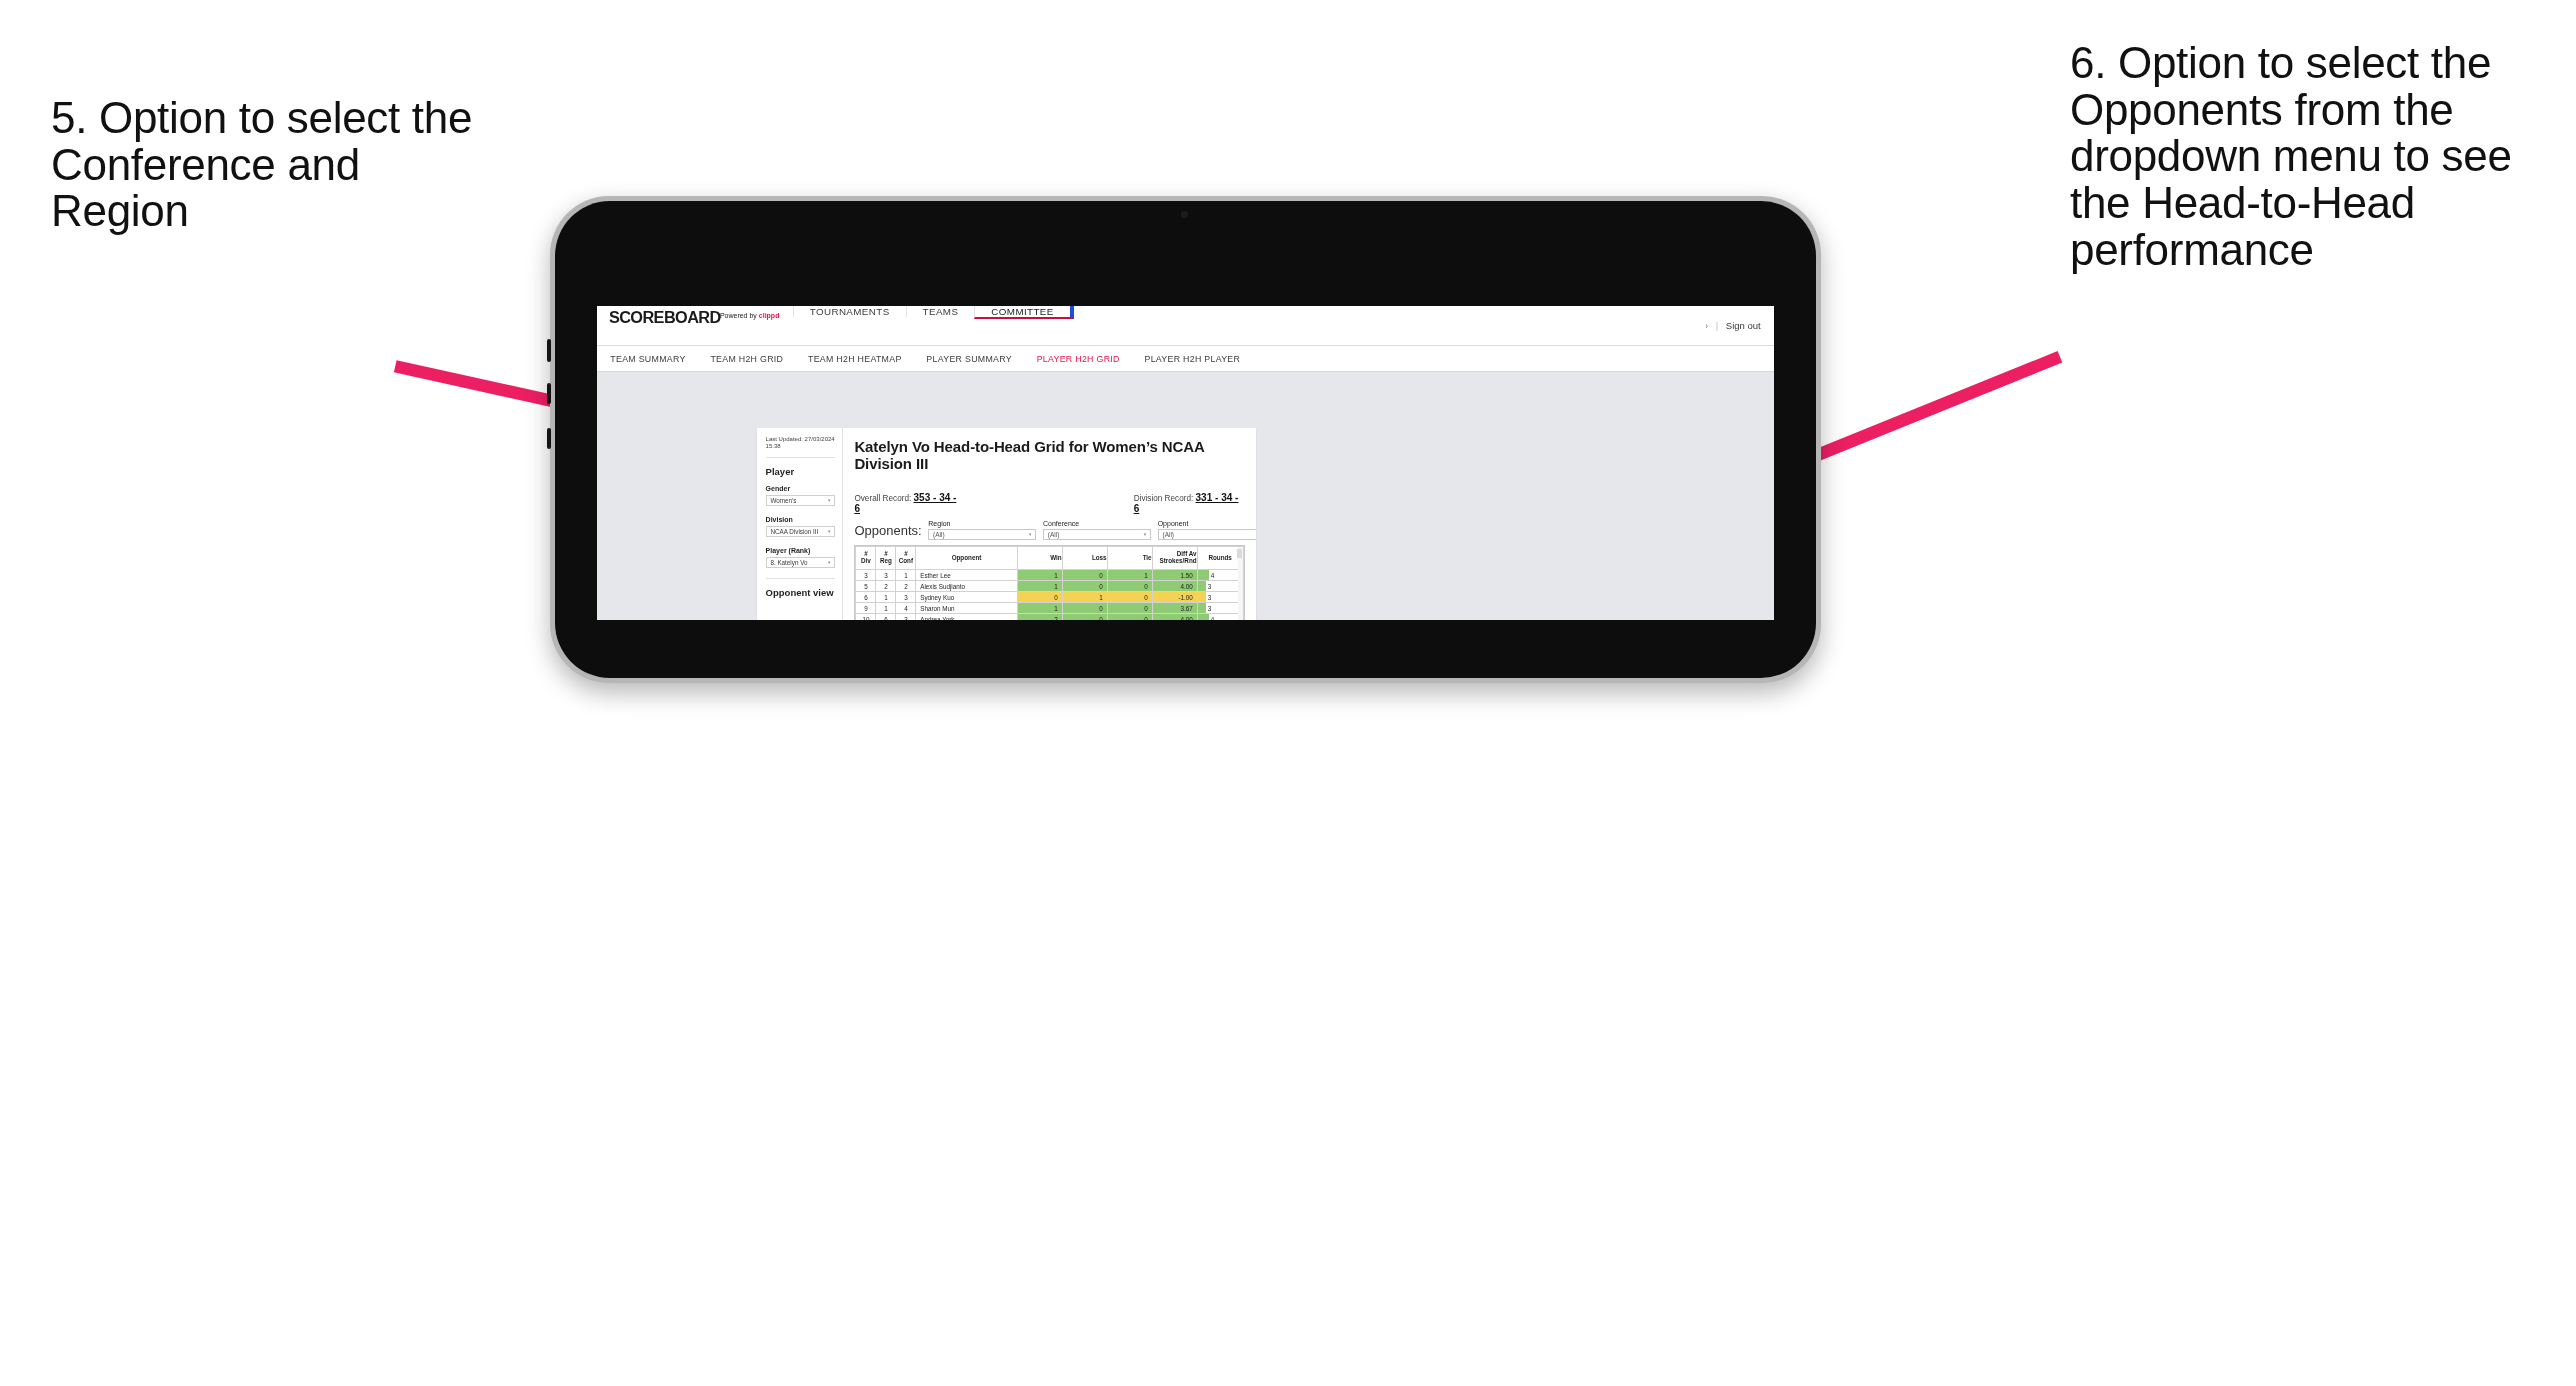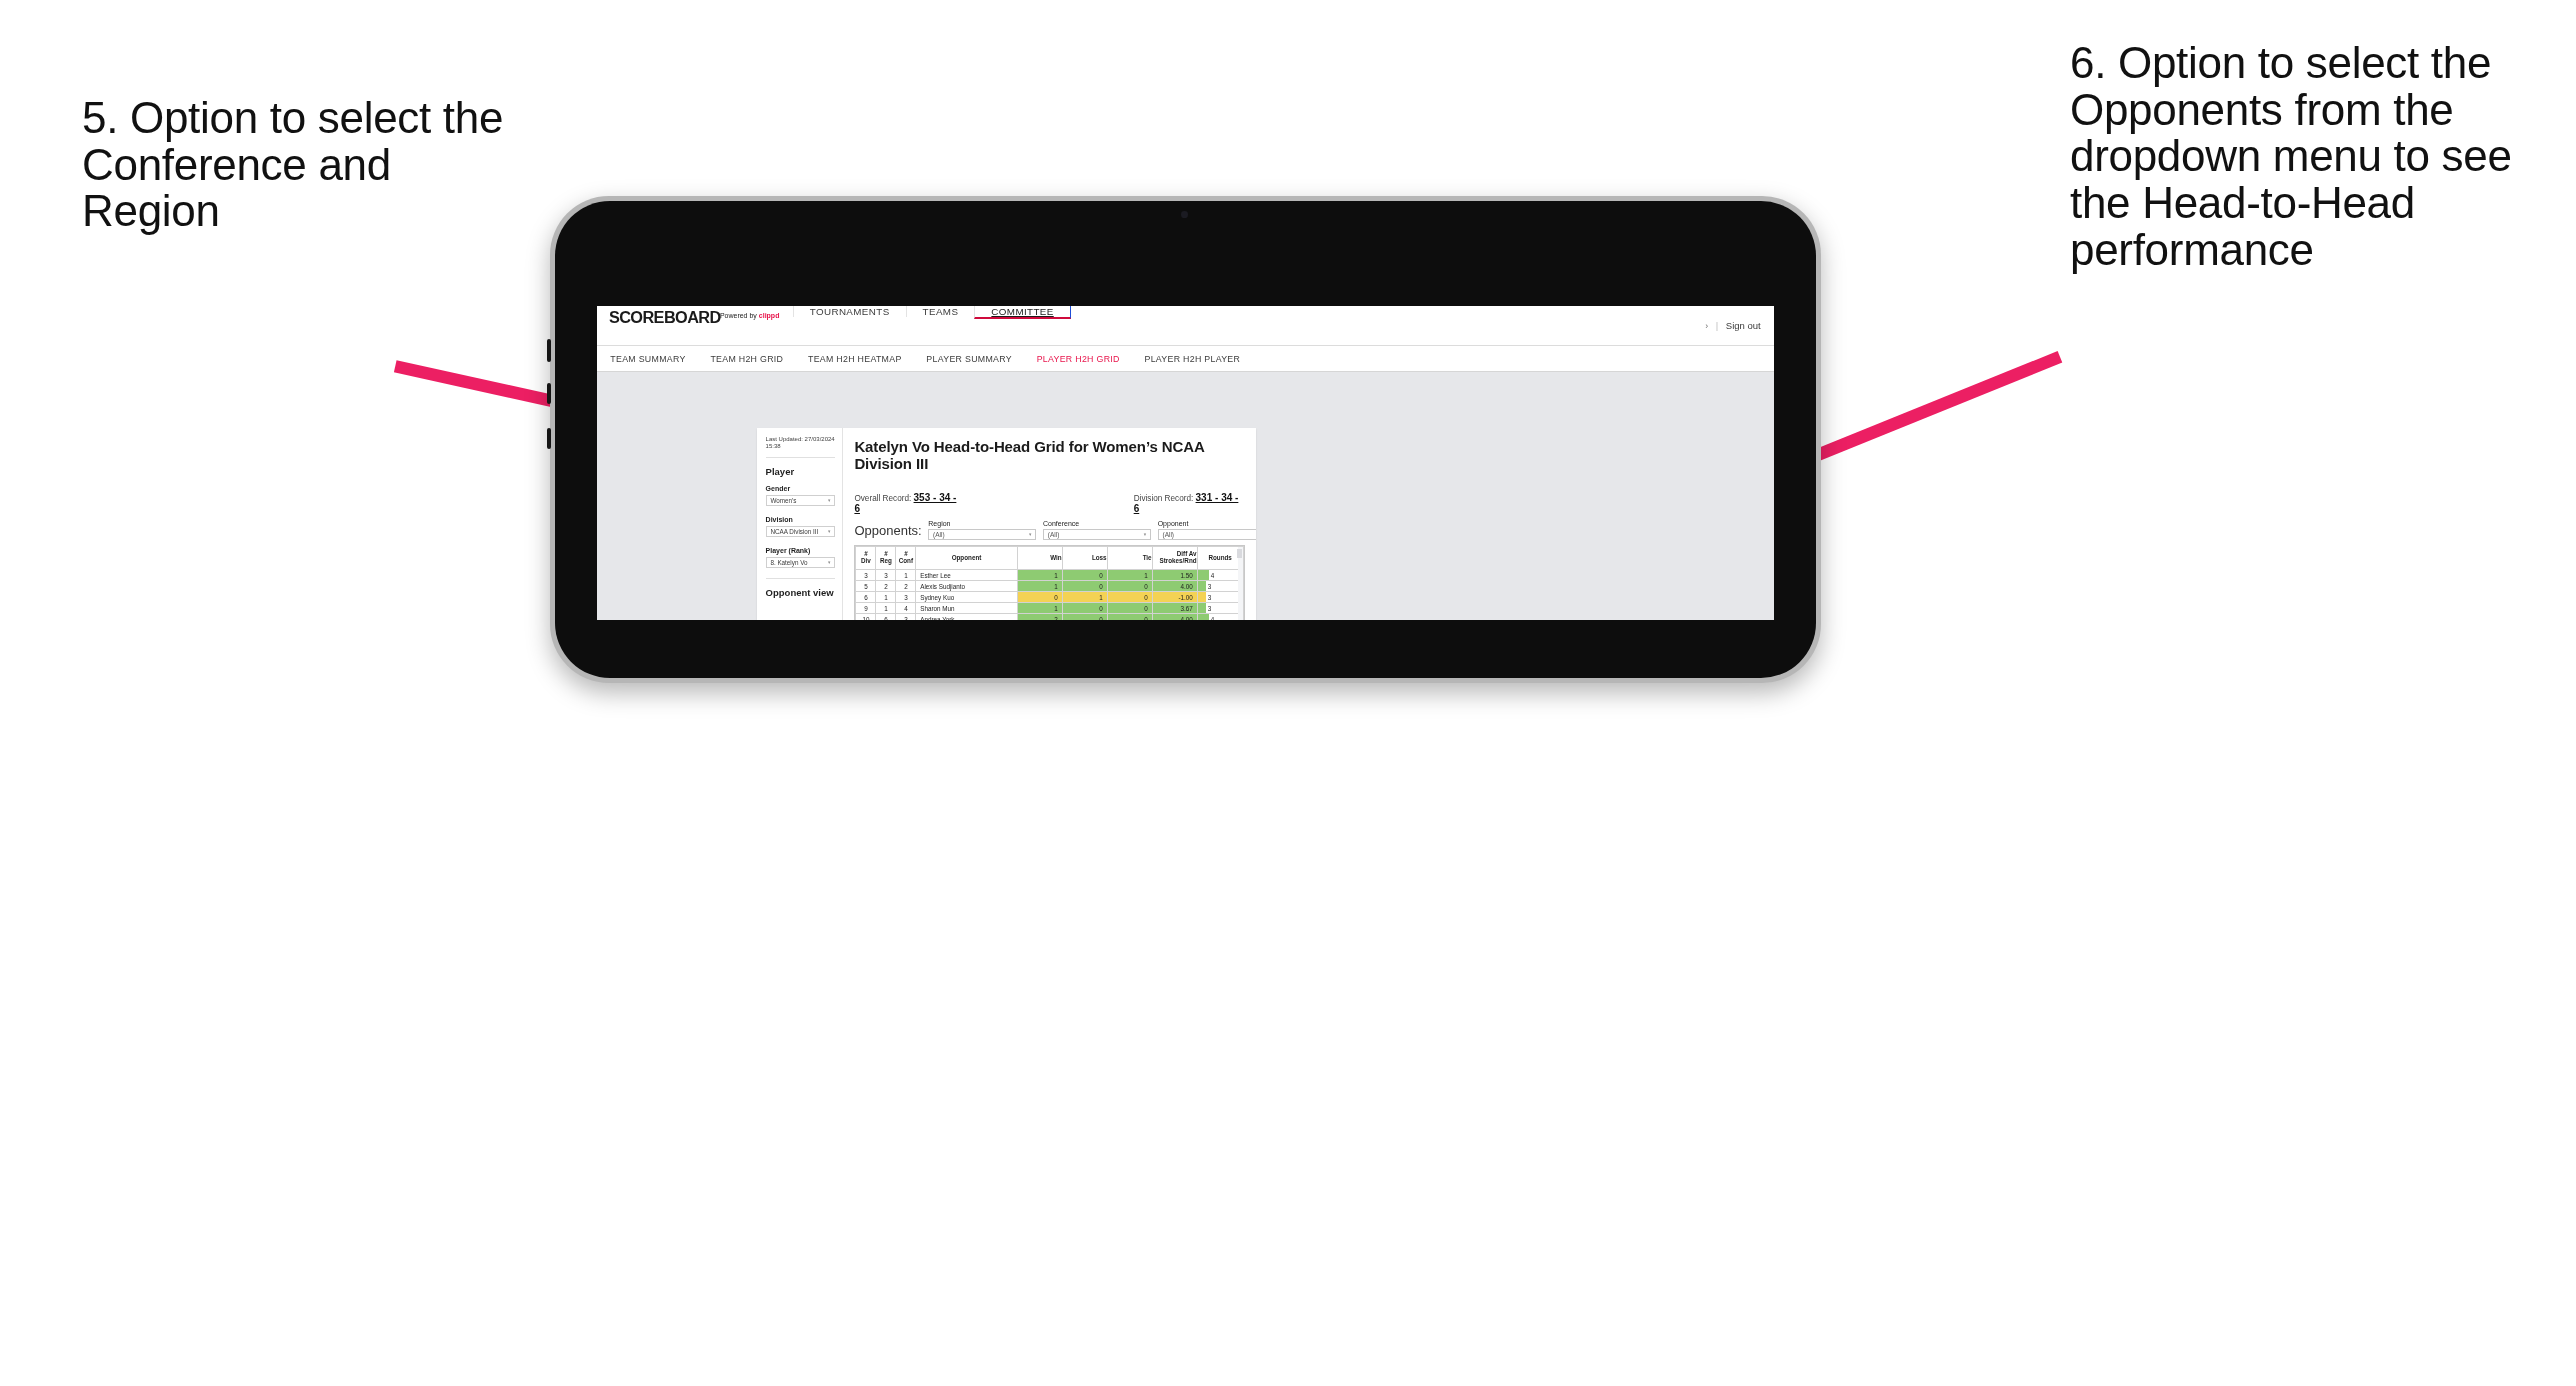--- a/index.html
+++ b/index.html
@@ -4,21 +4,21 @@
 <style>
   html,body{margin:0;padding:0;}
   body{
     width:2576px;height:1386px;background:#ffffff;
     font-family:"Liberation Sans",sans-serif;
     overflow:hidden;position:relative;
   }
 
   
   .annot{position:absolute;color:#111;font-size:44px;line-height:1.06;font-weight:400;letter-spacing:-0.3px;}
-  #annot-left{left:82px;top:95px;width:457px;}
+  #annot-left{left:51px;top:95px;width:457px;}
   #annot-right{left:2070px;top:40px;width:495px;}
 
   .arrow-svg{position:absolute;left:0;top:0;width:2576px;height:1386px;pointer-events:none;}
 
   
   #tablet{position:absolute;left:550px;top:196px;width:1271px;height:487px;}
   .tab-outer{position:absolute;inset:0;background:#b6b6b6;border-radius:59px;
              box-shadow:0 9.5px 25px rgba(0,0,0,.28);}
   .tab-body{position:absolute;left:4.8px;top:4.8px;right:4.8px;bottom:4.8px;background:#0d0d0d;border-radius:55px;}
   .tab-screen{position:absolute;left:47px;top:110px;right:47px;bottom:63px;background:#e6e7ea;overflow:hidden;}
@@ -29,21 +29,21 @@
   .app{position:absolute;inset:0;background:#e6e7ea;display:flex;flex-direction:column;}
   .topbar{height:39px;background:#fff;border-bottom:1px solid #dcdcdc;display:flex;align-items:stretch;flex:none;}
   .brand{padding:3.8px 13.3px 0 13.3px;display:flex;flex-direction:row;justify-content:center;min-width:120px;}
   .brand-title{font-family:"Liberation Sans",sans-serif;font-weight:700;font-size:16px;letter-spacing:-0.6px;
                color:#1b1b1b;line-height:1;transform:scaleX(1.02);}
   .brand-sub{font-size:7px;color:#1b1b1b;margin-top:1.9px;white-space:nowrap;}
   .brand-sub b{color:#e8144b;font-weight:700;}
   .mainnav{display:flex;align-items:flex-start;}
   .mainnav a{display:flex;align-items:center;padding:0 16px;font-size:9.8px;color:#3b3b3b;
              letter-spacing:0.4px;text-decoration:none;border-left:1px solid #e3e3e3;}
-  .mainnav a:last-child{border-right:1px solid #1d4ed8;text-decoration:underline;}
+  .mainnav a:last-child{border-right:4px solid #1d4ed8;}
   .mainnav a.active{border-bottom:2.4px solid #cf0a3c;color:#1b1b1b;}
   .topright{margin-left:auto;display:flex;align-items:center;gap:7.6px;padding-right:13.3px;font-size:9.5px;color:#4a4a4a;}
   .topright .sep{color:#c2c2c2;}
   .chev{color:#6b6b6b;font-size:8.6px;}
 
   .subnav{height:25px;background:#fff;border-bottom:1px solid #d6d6d6;display:flex;align-items:center;
           padding-left:13.3px;gap:0;flex:none;}
   .subnav a{font-size:8.8px;color:#3b3b3b;letter-spacing:0.3px;text-decoration:none;padding:0 12.4px;}
   .subnav a:first-child{padding-left:0;}
   .subnav a.active{color:#e8144b;}

